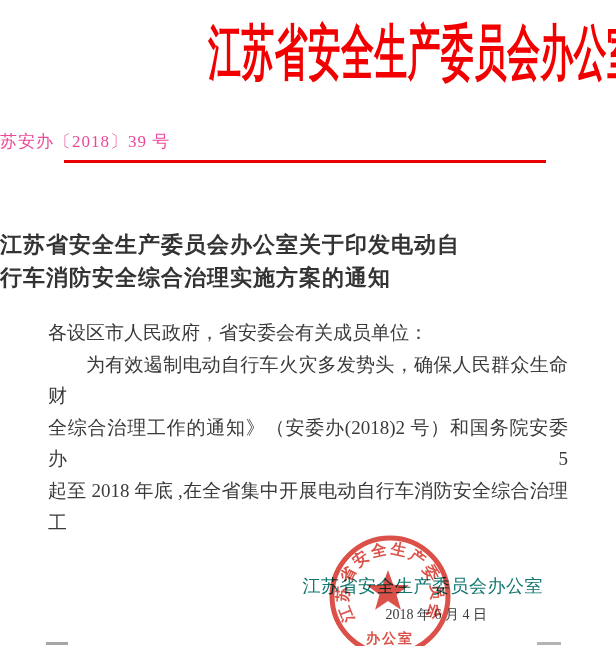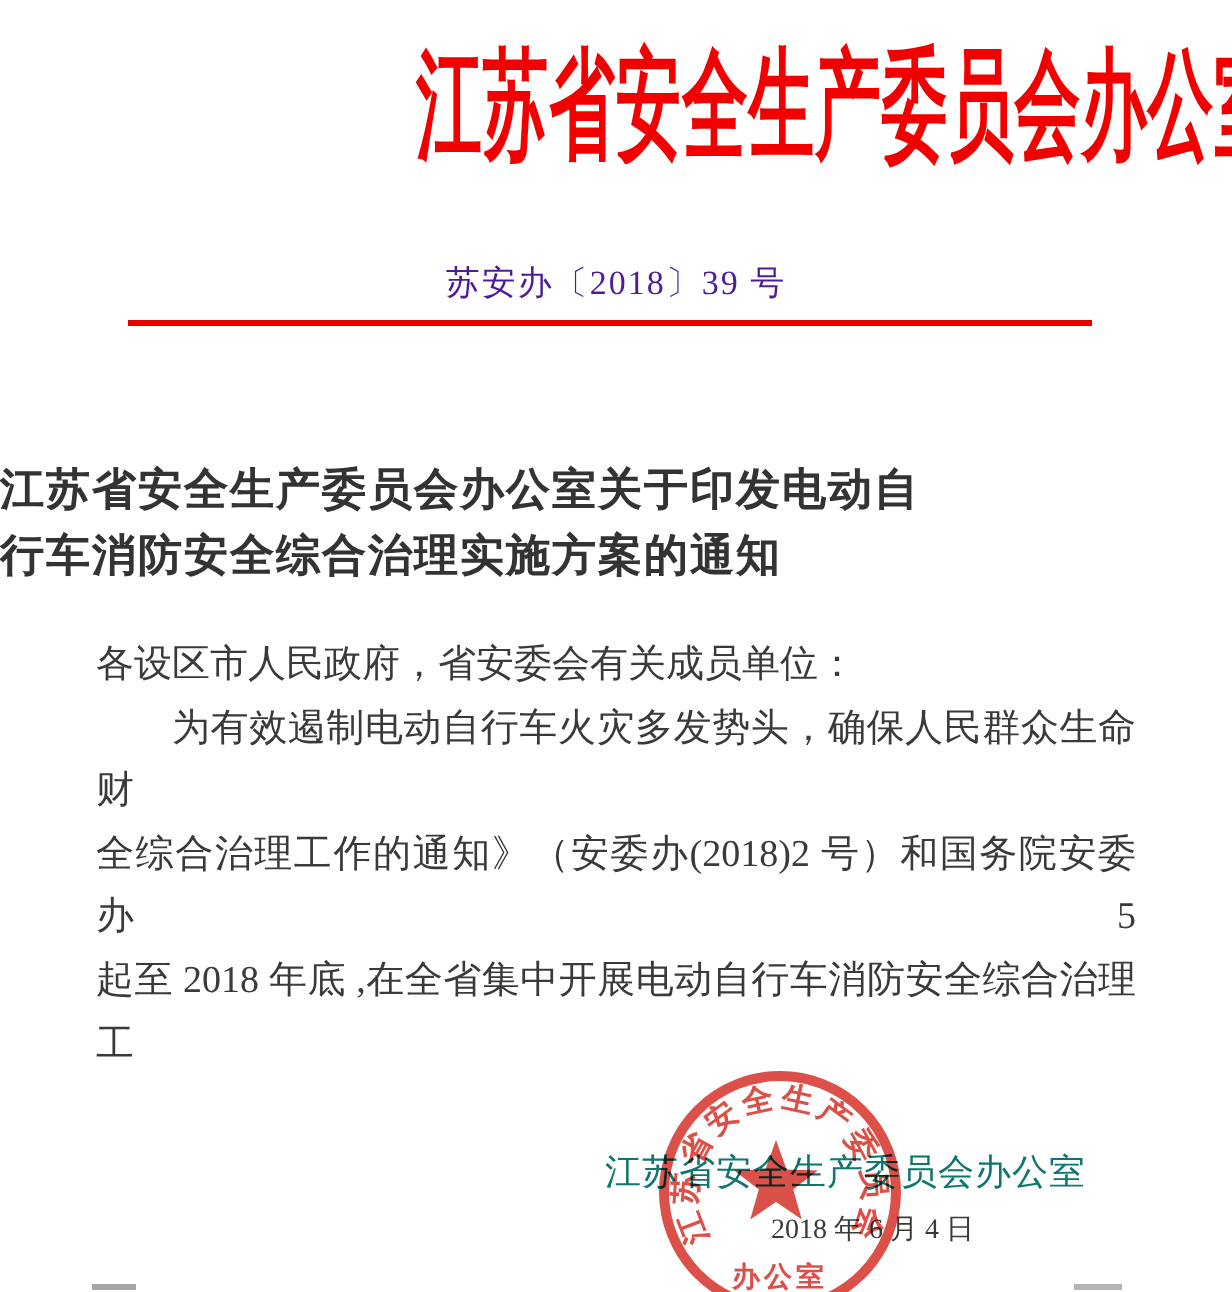--- a/index.html
+++ b/index.html
@@ -23,22 +23,22 @@
     font-size: 60px; line-height: 62px;
     font-weight: 900;
     color: #f20000;
     transform: scaleX(0.545);
     transform-origin: center;
     letter-spacing: 1px;
   }
 
   .doc-number {
     top: 130px; left: 0; width: 616px;
-    text-align: center;
-    font-size: 17px; color: #4c1d95;
+    text-align: left;
+    font-size: 17px; color: #ec4899;
     letter-spacing: 1px;
   }
 
   .red-divider {
     top: 160px; left: 64px; width: 482px; height: 3px;
     background: #e60000;
   }
 
   
   .doc-title {

